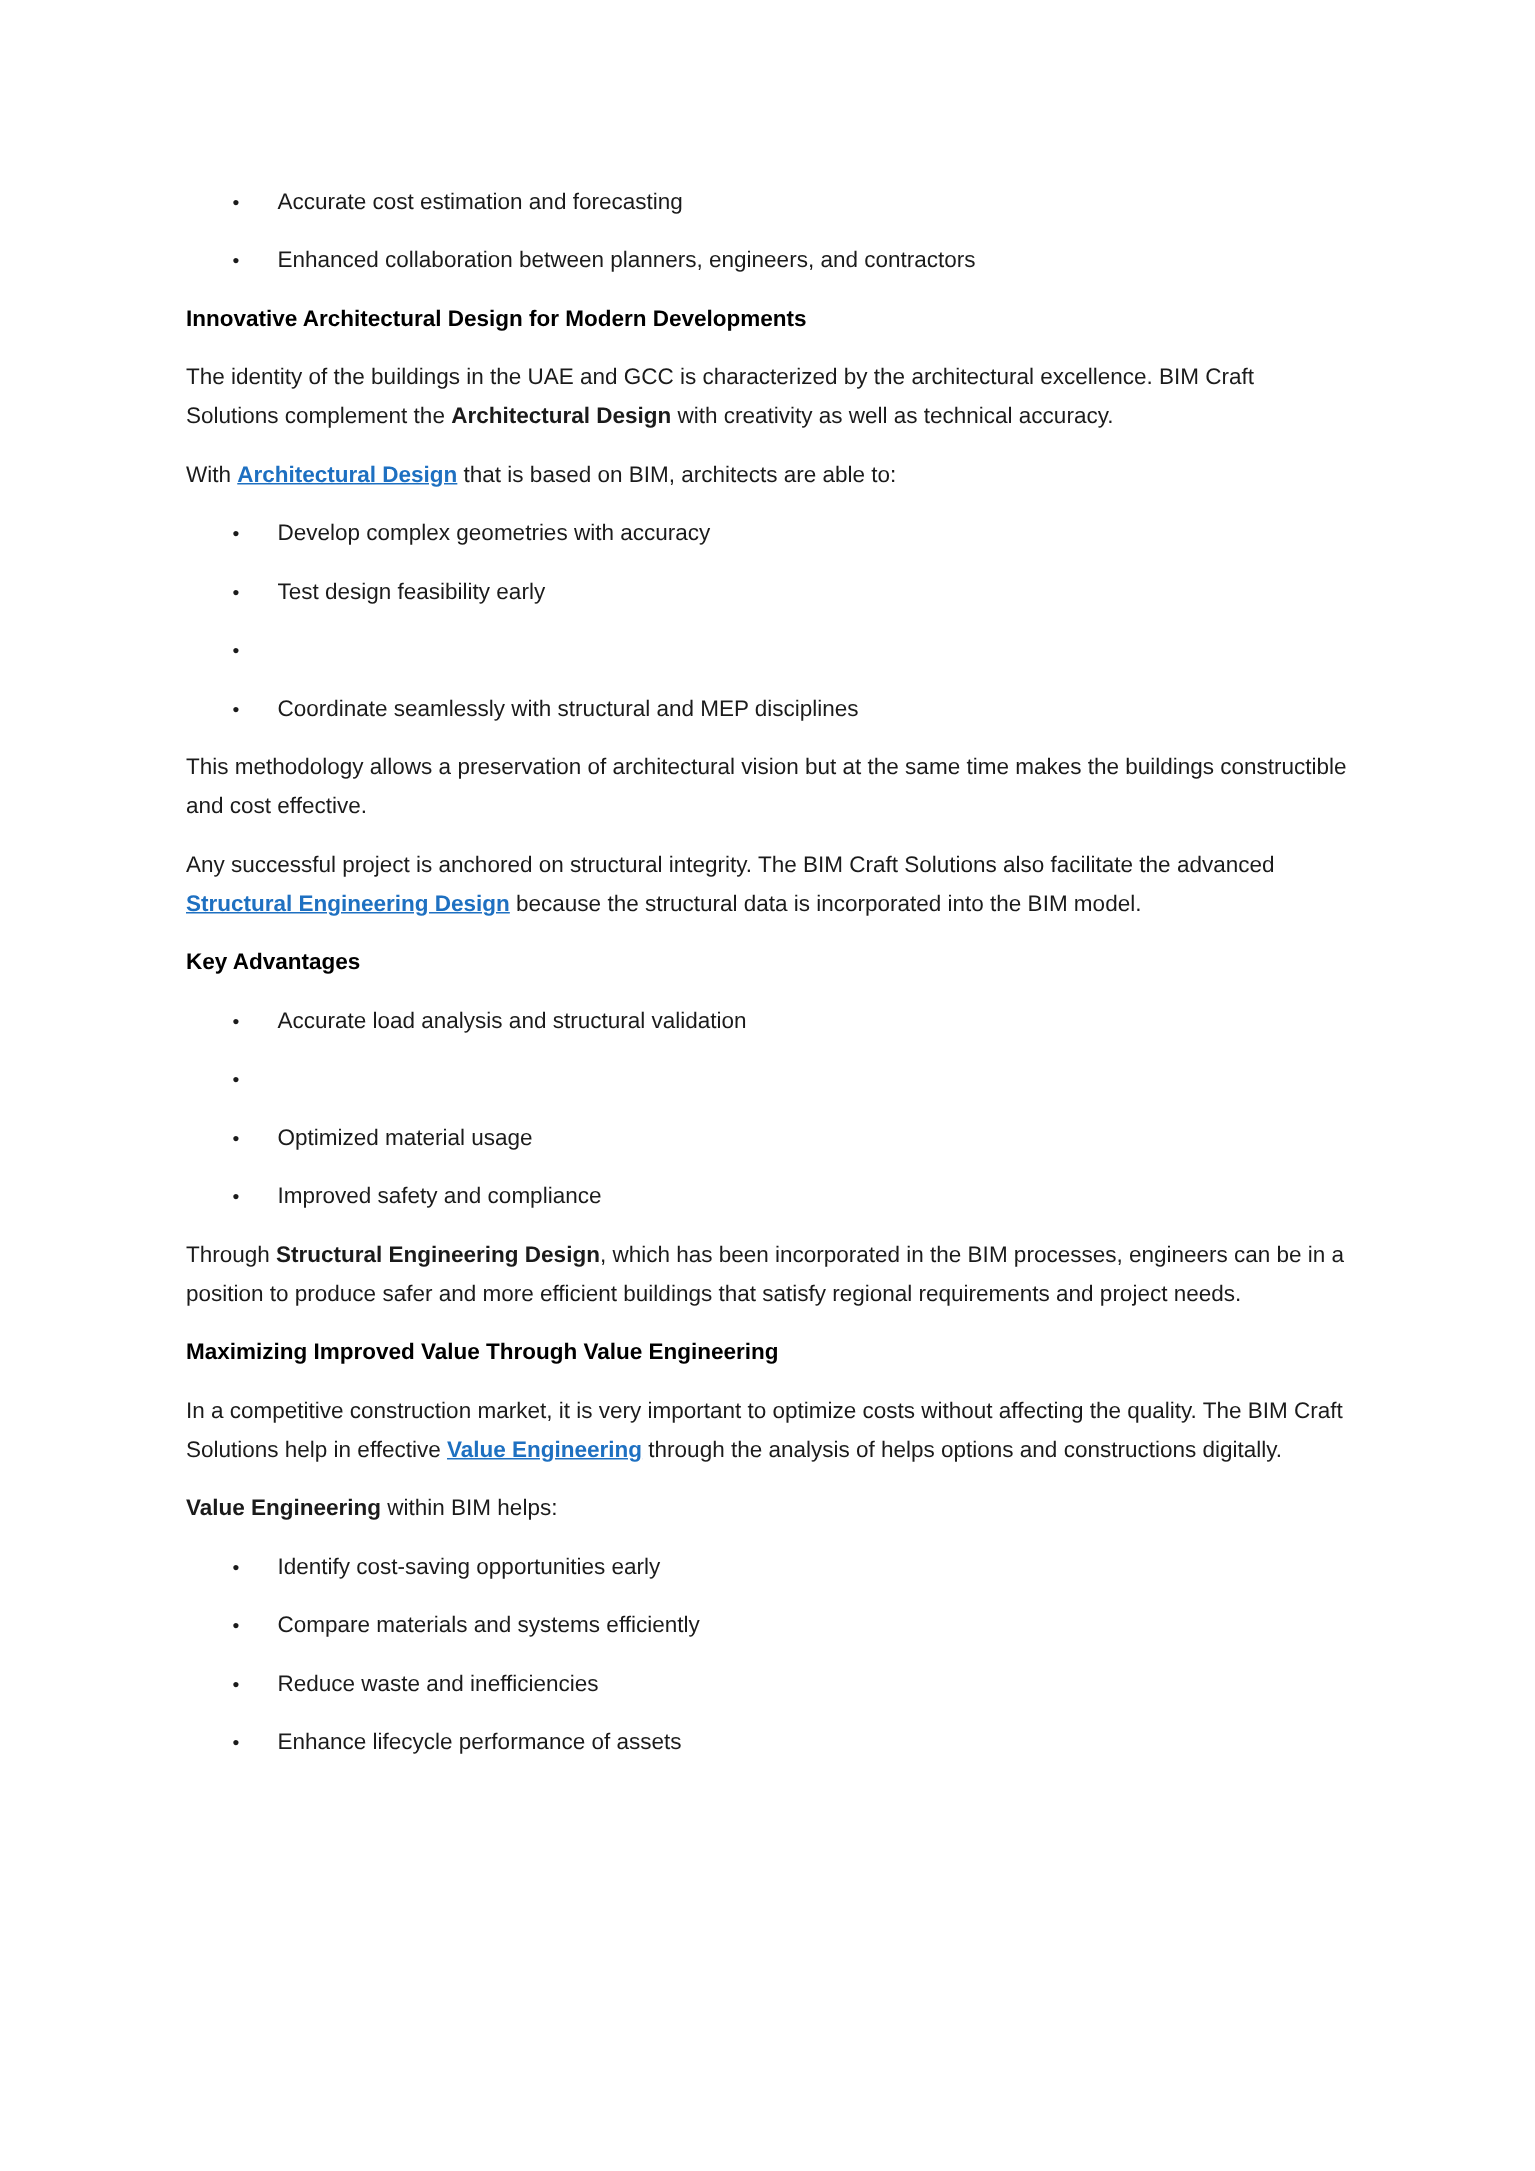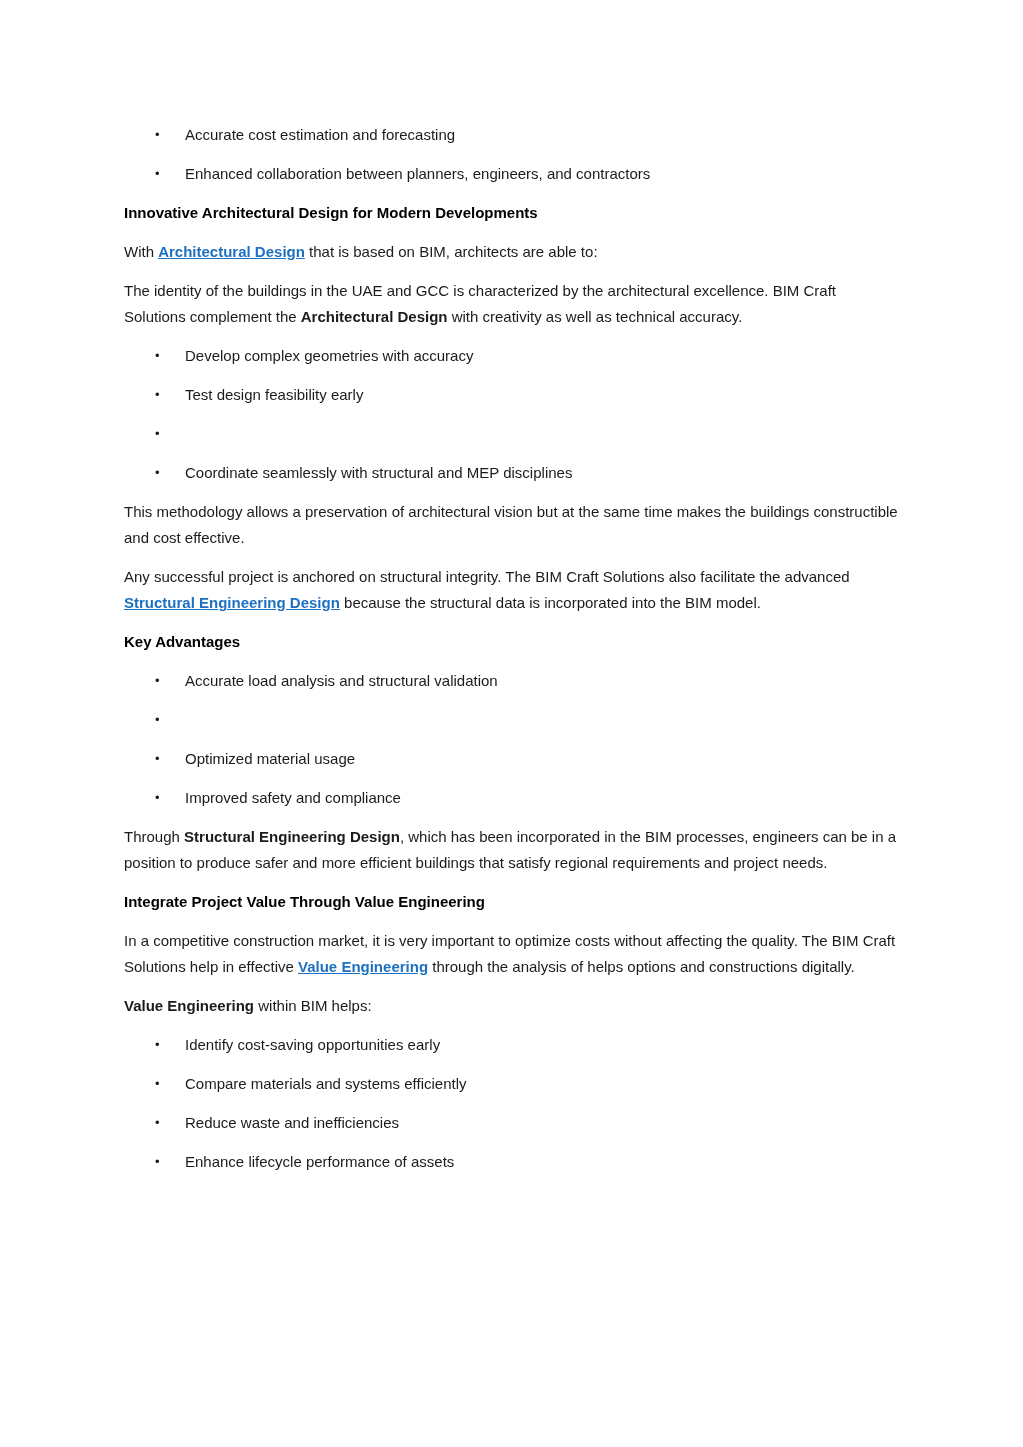--- a/index.html
+++ b/index.html
@@ -55,22 +55,22 @@
   <div class="content" style="color: rgb(27, 27, 27);">
       <div class="bullet">
         <span class="dot">•</span>
         <span><span>Accurate cost estimation and forecasting</span></span>
       </div>
       <div class="bullet">
         <span class="dot">•</span>
         <span><span>Enhanced collaboration between planners, engineers, and contractors</span></span>
       </div>
       <h2><span>Innovative Architectural Design for Modern Developments</span></h2>
+      <p><span>The identity of the buildings in the UAE and GCC is characterized by the architectural excellence. BIM Craft Solutions complement the </span><strong>Architectural Design</strong><span> with creativity as well as technical accuracy.</span></p>
       <p><span>With </span><a class="doc-link" href="#" style="color: rgb(30, 112, 193);">Architectural Design</a><span> that is based on BIM, architects are able to:</span></p>
-      <p><span>The identity of the buildings in the UAE and GCC is characterized by the architectural excellence. BIM Craft Solutions complement the </span><strong>Architectural Design</strong><span> with creativity as well as technical accuracy.</span></p>
       <div class="bullet">
         <span class="dot">•</span>
         <span><span>Develop complex geometries with accuracy</span></span>
       </div>
       <div class="bullet">
         <span class="dot">•</span>
         <span><span>Test design feasibility early</span></span>
       </div>
       <div class="bullet">
         <span class="dot">•</span>
@@ -91,21 +91,21 @@
       </div>
       <div class="bullet">
         <span class="dot">•</span>
         <span><span>Optimized material usage</span></span>
       </div>
       <div class="bullet">
         <span class="dot">•</span>
         <span><span>Improved safety and compliance</span></span>
       </div>
       <p><span>Through </span><strong>Structural Engineering Design</strong><span>, which has been incorporated in the BIM processes, engineers can be in a position to produce safer and more efficient buildings that satisfy regional requirements and project needs.</span></p>
-      <h2><span>Integrate Project Value Through Value Engineering</span></h2>
+      <h2><span>Maximizing Improved Value Through Value Engineering</span></h2>
       <p><span>In a competitive construction market, it is very important to optimize costs without affecting the quality. The BIM Craft Solutions help in effective </span><a class="doc-link" href="#" style="color: rgb(30, 112, 193);">Value Engineering</a><span> through the analysis of helps options and constructions digitally.</span></p>
       <p><strong>Value Engineering</strong><span> within BIM helps:</span></p>
       <div class="bullet">
         <span class="dot">•</span>
         <span><span>Identify cost-saving opportunities early</span></span>
       </div>
       <div class="bullet">
         <span class="dot">•</span>
         <span><span>Compare materials and systems efficiently</span></span>
       </div>

